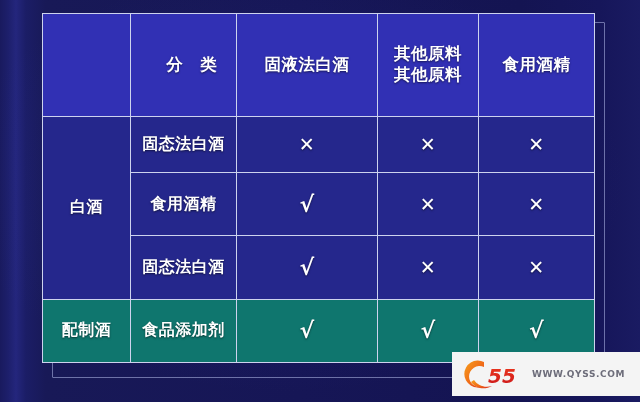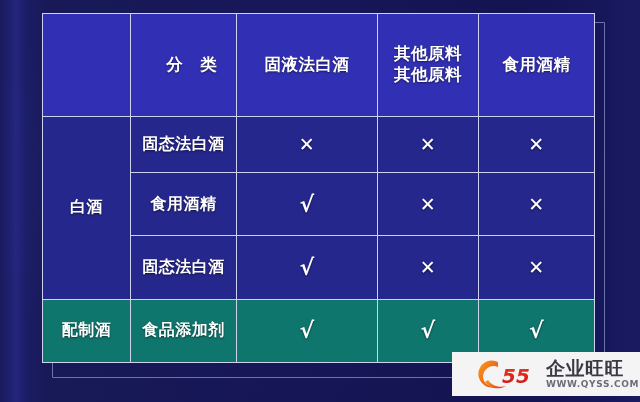--- a/index.html
+++ b/index.html
@@ -77,21 +77,21 @@
   .mark.check{ font-size:22px; }
   .two-line{ line-height:1.22; }
 
   
   #watermark{
     position:absolute;
     left:452px; top:352px;
     width:188px; height:44px;
     background:#f4f4f4;
     display:flex; align-items:center;
-    padding-left:16px;
+    padding-left:2px;
     overflow:hidden;
   }
   #wm-logo{ width:74px; height:38px; flex:none; }
   #wm-text{ margin-left:4px; display:flex; flex-direction:column; justify-content:center; }
   #wm-cn{
     font-size:19px; font-weight:bold; color:#3a3a46;
     letter-spacing:.5px; line-height:1.05;
   }
   #wm-url{
     font-size:9px; font-weight:bold; color:#6d6d7a;
@@ -172,16 +172,15 @@
       <linearGradient id="rg" x1="0" y1="0" x2="0" y2="1">
         <stop offset="0%" stop-color="#ef3a1e"></stop>
         <stop offset="100%" stop-color="#c9151a"></stop>
       </linearGradient>
     </defs>
     <path d="M30 7 A13.5 13.5 0 1 0 30 31 A10.5 10.5 0 1 1 30 12 Z" fill="url(#og)"></path>
     <path d="M17 27 C22 34 31 35 38 31 C31 33 24 31 20 25 Z" fill="url(#og)"></path>
     <text x="34" y="28" font-family="DejaVu Sans, sans-serif" font-size="20" font-weight="bold" font-style="italic" fill="url(#rg)">55</text>
   </svg>
   <div id="wm-text">
-    <div id="wm-cn">企业旺旺</div>
     <div id="wm-url">WWW.QYSS.COM</div>
   </div>
 </div>
 
 </body></html>

